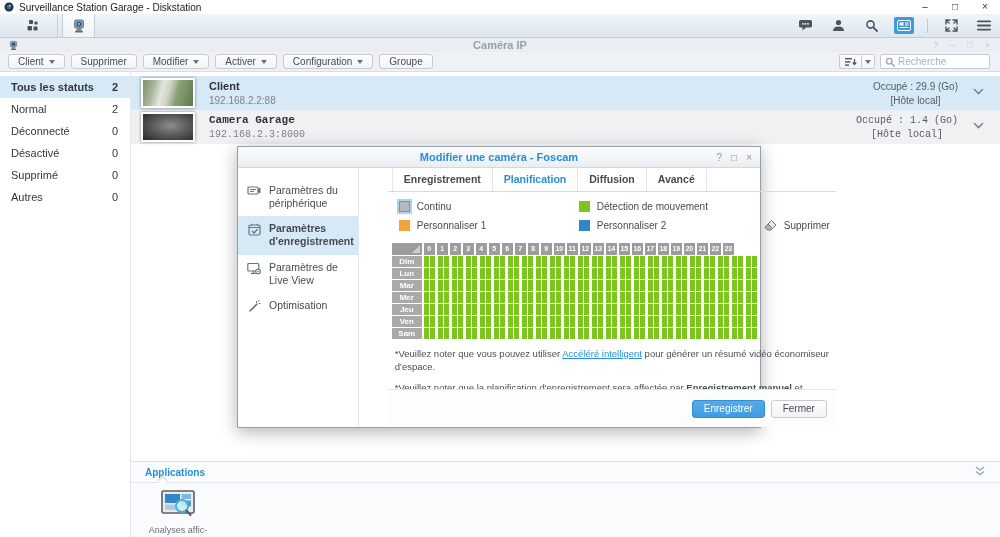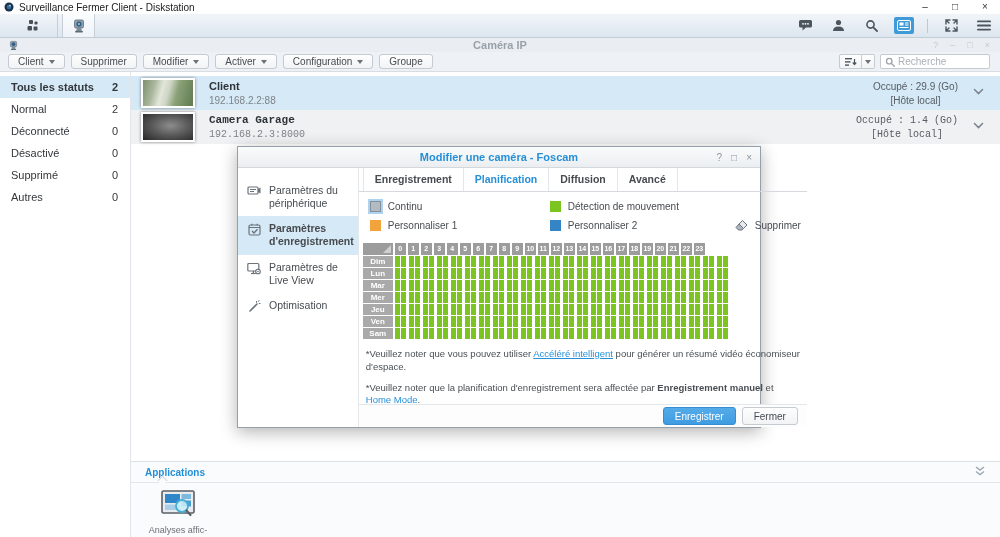--- a/index.html
+++ b/index.html
@@ -90,21 +90,21 @@
     border-bottom:1px solid #d3d8dc; position:relative; }
   .dlg-title { text-align:center; line-height:20px; font-size:11px; font-weight:bold; color:#2590d9; }
   .dlg-ctrls { position:absolute; right:8px; top:0; height:20px; display:flex; gap:9px; align-items:center;
     font-size:10px; color:#8d97a1; }
   .dlg-body { display:flex; height:259px; }
   .dlg-nav { width:135px; border-right:1px solid #e5e8eb; padding-top:10px; }
   .navitem { display:flex; gap:7px; padding:6px 4px 6px 8px; font-size:10.5px; color:#474b50;
     line-height:1.25; align-items:flex-start; cursor:default; }
   .navitem .nico { width:16px; flex:0 0 16px; display:flex; justify-content:center; margin-top:1px; }
   .navitem.sel { background:#d6e9f6; font-weight:bold; }
-  .dlg-content { flex:1; position:relative; padding:0 6px 0 4px; }
+  .dlg-content { flex:1; position:relative; padding:0 6px 0 4px;margin-left:29px; }
   .dlg-tabs { display:flex; height:24px; border-bottom:1px solid #d6dade; margin:0 -6px 0 -4px; padding-left:4px; }
   .dtab { padding:0 11px; line-height:23px; font-size:10.5px; font-weight:bold; color:#474b50;
     border-right:1px solid #e3e6ea; cursor:default; }
   .dtab:first-child { border-left:1px solid #e3e6ea; }
   .dtab.sel { color:#2590d9; }
   .legend { margin-top:7px; }
   .legrow { display:flex; height:14px; align-items:center; margin-bottom:5px; }
   .legitem { display:flex; align-items:center; gap:7px; font-size:10px; color:#474b50; }
   .legitem.c1 { width:187px; padding-left:7px; }
   .legitem.c2 { width:185px; }
@@ -120,21 +120,21 @@
     text-align:center; line-height:12px; margin-right:2px; }
   .sch-day { width:30px; height:11px; background:#a9a9a9; color:#fff; font-size:8px; font-weight:bold;
     text-align:center; line-height:11px; margin-right:2px; }
   .sch-hour { display:flex; margin-right:2px; }
   .sch-cell { width:5px; height:11px; margin-right:1px; }
   
   .notes { margin-top:9px; font-size:9.5px; color:#4a4f54; line-height:1.35; padding-left:3px; }
   .notes p { margin-bottom:8px; }
   .notes a { color:#2590d9; text-decoration:underline; cursor:pointer; }
   .notes b { font-weight:bold; }
-  .dlg-footer { position:absolute; left:0; right:0; bottom:0; height:23px; border-top:1px solid #e4e7ea;
+  .dlg-footer { position:absolute; left:0; right:0; bottom:0; height:38px; border-top:1px solid #e4e7ea;
     display:flex; align-items:center; justify-content:flex-end; gap:6px; padding-right:9px; background:#fdfdfe; }
   .btn { height:18px; padding:0 11px; font-size:10px; border-radius:3px; display:flex; align-items:center; cursor:default; }
   .btn.primary { background:linear-gradient(#55abe8,#3f9ce2); border:1px solid #358ed4; color:#fff; }
   .btn.plain { background:linear-gradient(#fefefe,#f1f3f5); border:1px solid #c5cbd1; color:#474b50; }
 
   
   .apppanel { position:absolute; left:131px; right:0; top:461px; bottom:0;
     border-top:1px solid #dcdfe3; background:#fafbfc; }
   .apptabbar { height:21px; border-bottom:1px solid #e4e7ea; position:relative; display:flex; align-items:center; }
   .apptab { margin-left:10px; font-size:10px; font-weight:bold; color:#2590d9; padding:0 4px; position:relative; }
@@ -149,21 +149,21 @@
 <body>
 
 <div class="titlebar">
   <span class="appico">
     <svg width="10" height="10" viewBox="0 0 10 10">
         <circle cx="5" cy="5" r="4.5" fill="#17344f"></circle>
         <circle cx="5" cy="5" r="2.2" fill="#3c6e96"></circle>
         <circle cx="6" cy="3.6" r="0.9" fill="#bcd6e8"></circle>
       </svg>
   </span>
-  <span class="title">Surveillance Fermer Client - Diskstation</span>
+  <span class="title">Surveillance Station Garage - Diskstation</span>
   <span class="winctrls">
     <span>–</span>
     <span>□</span>
     <span>×</span>
   </span>
 </div>
 
 <div class="tabstrip">
   <div class="tab tab-home">
     <span>

